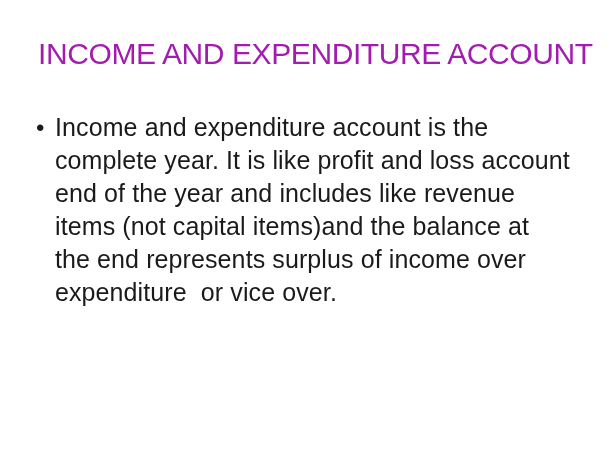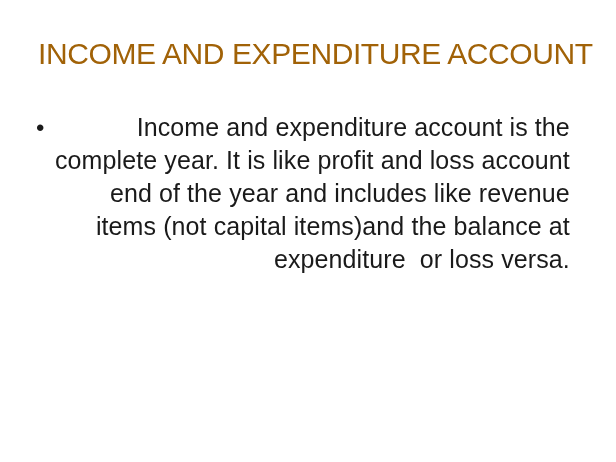--- a/index.html
+++ b/index.html
@@ -20,58 +20,58 @@
   .slide-title {
     position: absolute;
     left: 38px;
     top: 36px;
     margin: 0;
     font-size: 30px;
     font-weight: 400;
     letter-spacing: -0.4px;
     line-height: 1.2;
     white-space: nowrap;
-    color: #a16207;
+    color: #a21caf;
   }
   .body-block {
     position: absolute;
     left: 36px;
     top: 111px;
     display: flex;
     align-items: flex-start;
   }
   .bullet-marker {
     width: 19px;
     flex: 0 0 19px;
     font-size: 24px;
     line-height: 33px;
     color: #1a1a1a;
   }
   .body-lines {
     font-size: 25px;
     line-height: 33px;
     letter-spacing: 0.1px;
     color: #1a1a1a;
-    text-align: right;
   }
   .body-line {
     white-space: pre; 
   }
 </style>
 </head>
 <body>
 
 <div class="slide">
 
   <h1 class="slide-title">INCOME AND EXPENDITURE ACCOUNT</h1>
 
   <div class="body-block">
     <span class="bullet-marker">•</span>
     <div class="body-lines">
       <div class="body-line">Income and expenditure account is the</div>
       <div class="body-line">complete year. It is like profit and loss account</div>
       <div class="body-line">end of the year and includes like revenue</div>
       <div class="body-line">items (not capital items)and the balance at</div>
-      <div class="body-line">expenditure  or loss versa.</div>
+      <div class="body-line">the end represents surplus of income over</div>
+      <div class="body-line">expenditure  or vice over.</div>
     </div>
   </div>
 
 </div>
 
 </body></html>

